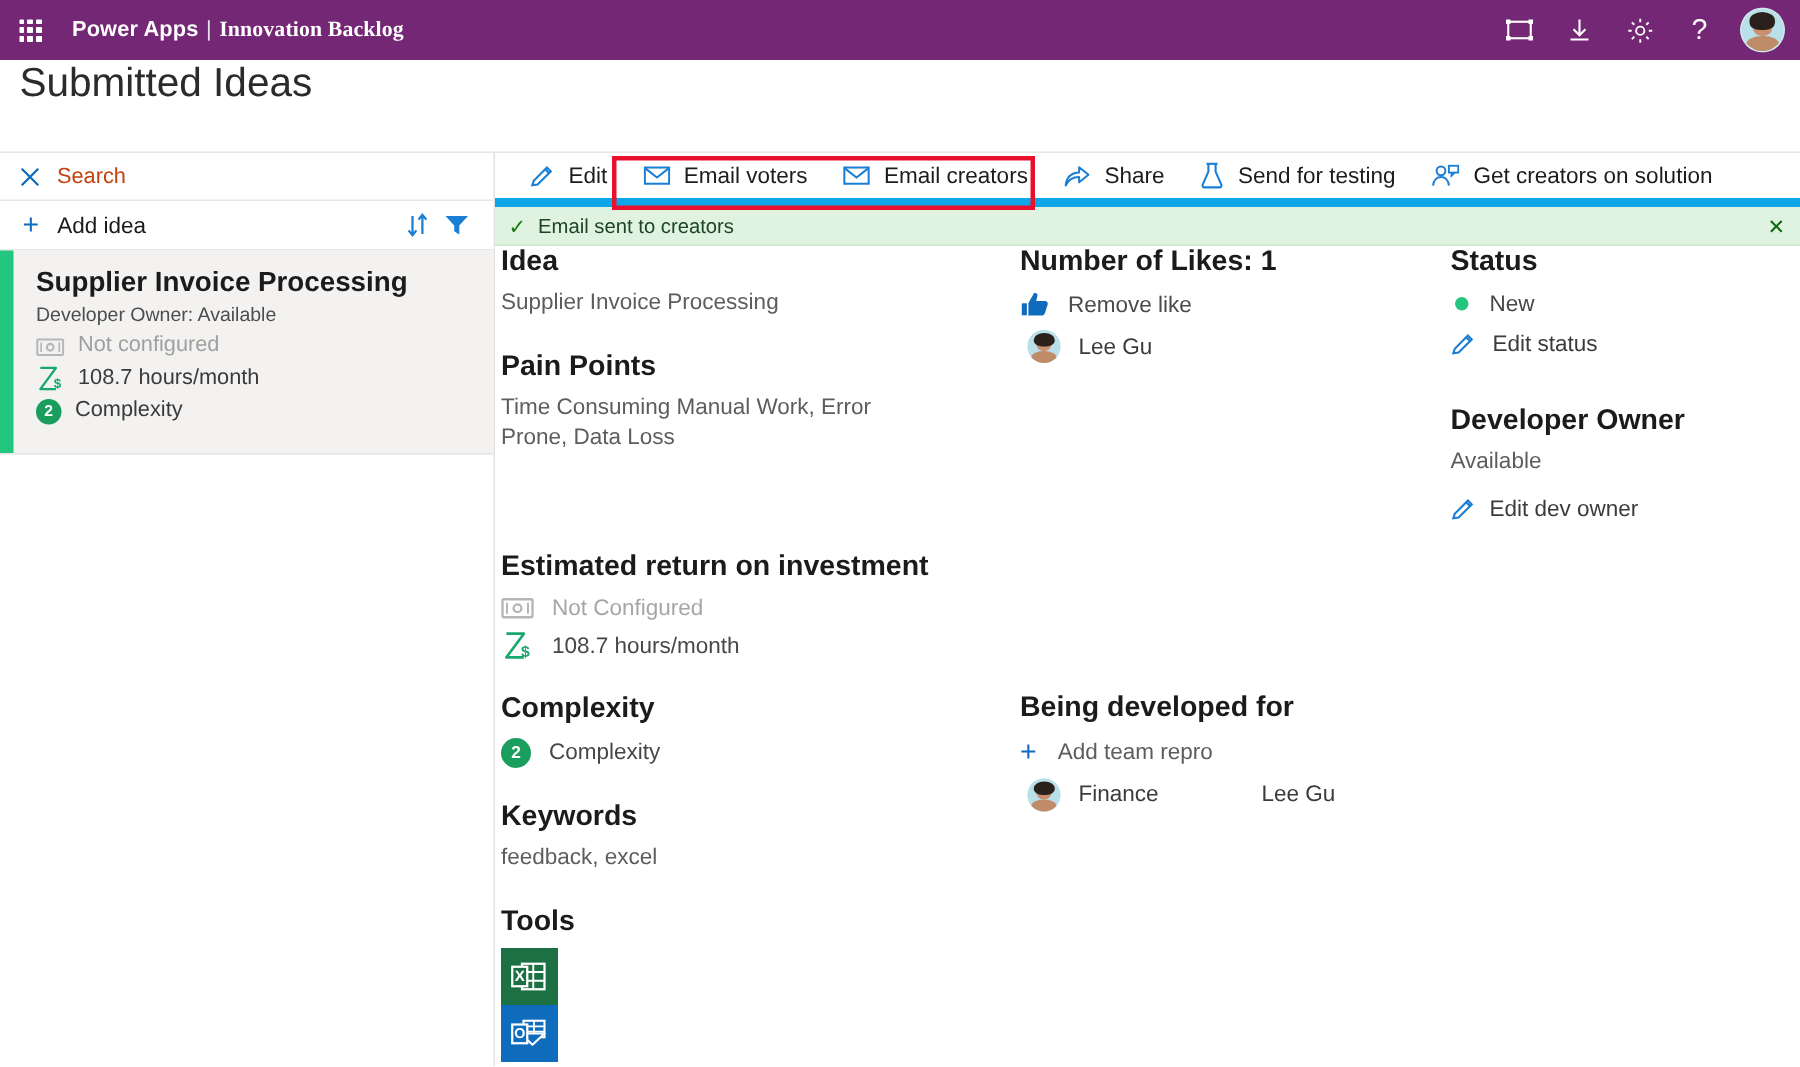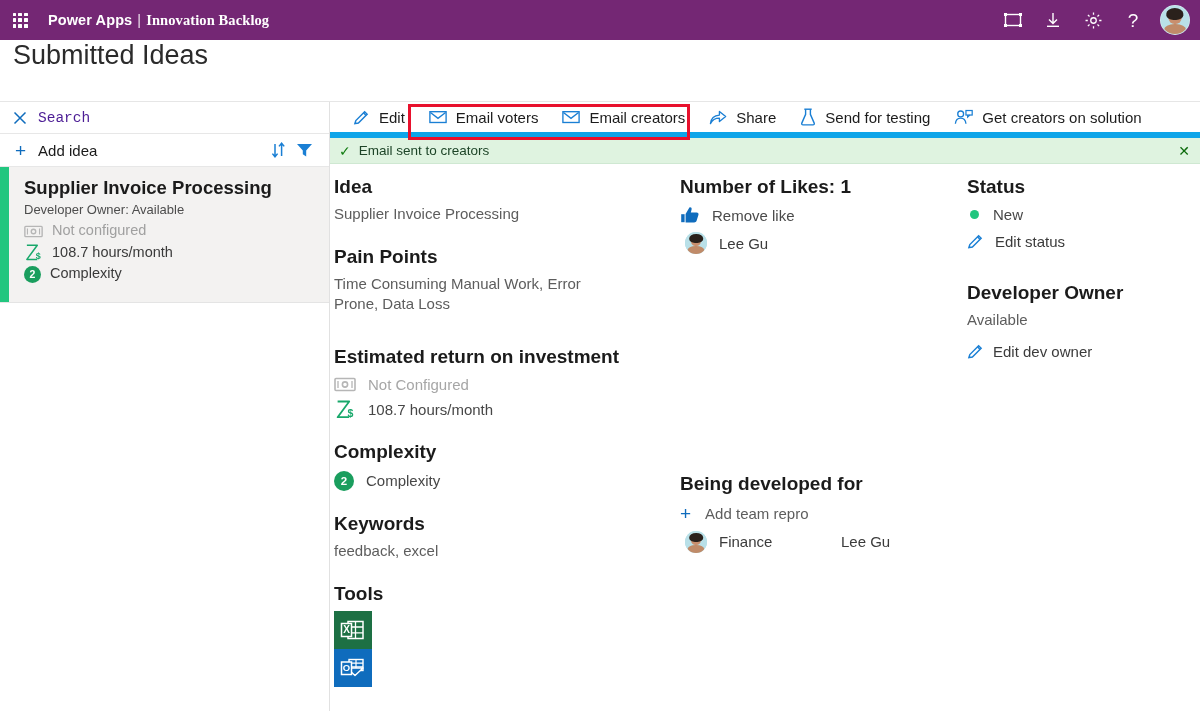--- a/index.html
+++ b/index.html
@@ -96,21 +96,21 @@
     border-right: 1px solid #e1e1e1;
     background: #ffffff;
     display: flex; flex-direction: column;
   }
   .search-row {
     height: 32px; display: flex; align-items: center;
     padding-left: 13px; gap: 11px;
     border-bottom: 1px solid #e7e7e7;
     cursor: text;
   }
-  .search-row .lbl { color: #4c1d95; font-size: 14.5px; font-family: Liberation Mono, monospace; }
+  .search-row .lbl { color: #c2410c; font-size: 14.5px; }
   .addidea-row {
     height: 33px; display: flex; align-items: center;
     padding-left: 15px; padding-right: 12px;
     border-bottom: 1px solid #e7e7e7;
     background: #fff;
   }
   .addidea-row .plus {
     color: #0f6cbd; font-size: 19px; line-height: 1; margin-right: 12px;
     cursor: pointer;
   }
@@ -174,21 +174,21 @@
     padding-left: 9px; padding-right: 10px;
     font-size: 13.5px; color: #1d4427;
     border-bottom: 1px solid #cfe8d2;
   }
   .notif .chk { color: #107c10; margin-right: 8px; font-size: 14px; }
   .notif .sp { flex: 1; }
   .notif .x { color: #0b6a0b; cursor: pointer; font-size: 14px; }
 
   
   .detail {
-    display: flex; padding-top: 12px; height: 547px;
+    display: flex; height: 547px;
   }
   .col-a { width: 350px; padding-left: 4px; }
   .col-b { width: 287px; }
   .col-c { width: 233px; }
 
   .h2 {
     font-size: 19px; font-weight: bold; color: #1b1b1b;
     margin: 0 0 5px 0; line-height: 1.2;
   }
   .h2.tight { margin-bottom: 3px; }
@@ -445,21 +445,21 @@
 
     <div class="detail">
 
       <div class="col-a">
 
         <div class="blk">
           <div class="h2">Idea</div>
           <div class="val">Supplier Invoice Processing</div>
         </div>
 
-        <div class="blk" style="margin-bottom:32px;">
+        <div class="blk" style="margin-bottom:65px;">
           <div class="h2">Pain Points</div>
           <div class="val" style="max-width:290px;">Time Consuming Manual Work, Error Prone, Data Loss</div>
         </div>
 
         <div class="blk">
           <div class="h2 tight">Estimated return on investment</div>
           <div class="row-ic muted">
             <span>
               <svg width="22" height="15" viewBox="0 0 22 14">
                 <rect x="1" y="1" width="20" height="12" rx="1" fill="none" stroke="#b6b6b6" stroke-width="1.6"></rect>

